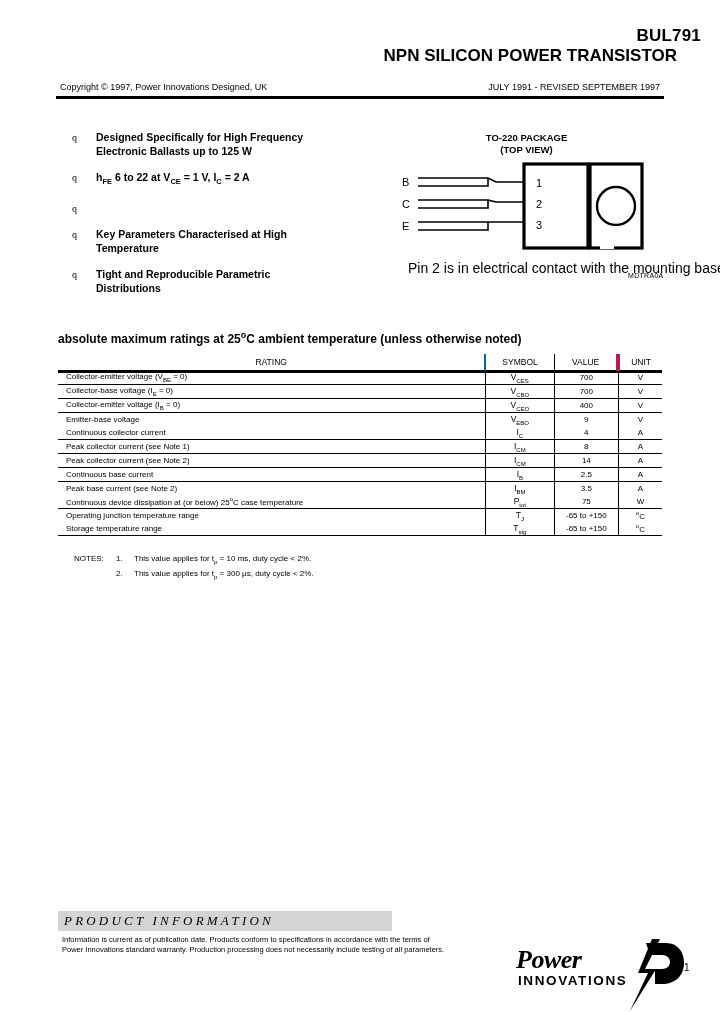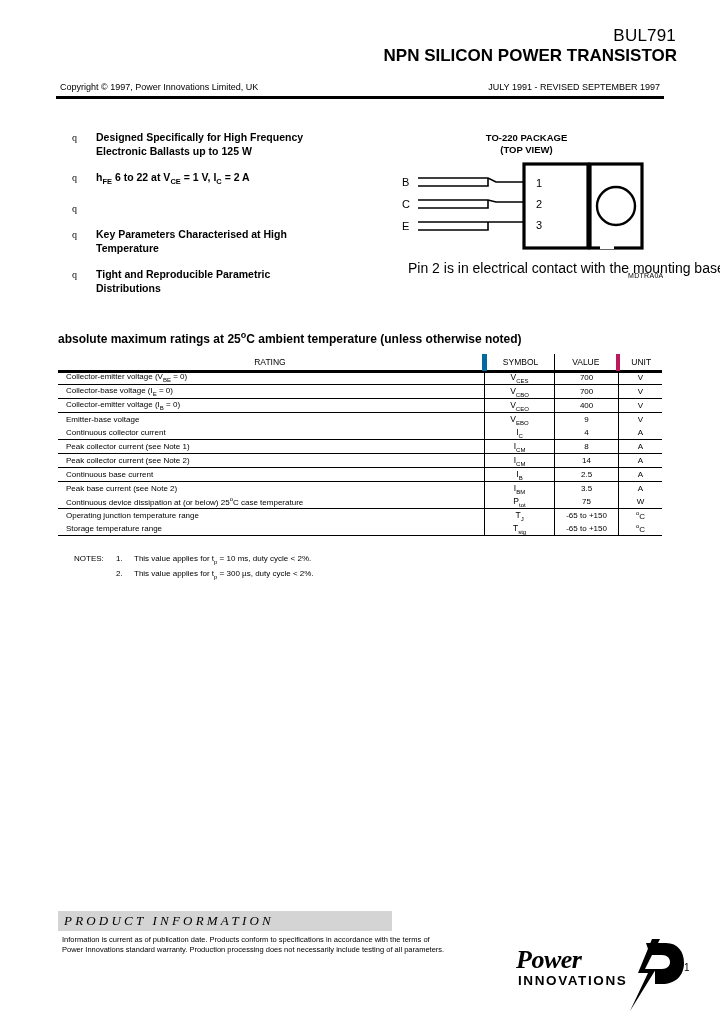--- a/index.html
+++ b/index.html
@@ -25,23 +25,23 @@
 
   
   .doc-header {
     position: absolute;
     left: 0; top: 26px;
     width: 720px;
     text-align: right;
   }
   .part-number {
     font-size: 17px;
-    font-weight: normal;
+    font-weight: bold;
     letter-spacing: 0.2px;
-    padding-right: 44px;
+    padding-right: 19px;
     line-height: 19px;
     margin-left: 28px;
   }
   .device-desc {
     font-size: 17px;
     font-weight: bold;
     padding-right: 43px;
     line-height: 21px;
   }
 
@@ -143,21 +143,21 @@
     font-weight: normal;
     vertical-align: middle;
   }
   .hdr-row th {
     font-size: 8.5px;
     font-weight: bold;
     text-align: center;
     height: 16px;
     padding-bottom: 2px;
   }
-  .hdr-row th.col-rating { border-right: 5px solid #0369a1; }
+  .hdr-row th.col-rating { border-right: 2px solid #0369a1; }
   .hdr-row th.col-symbol { border-right: 1px solid #000; }
   .hdr-row th.col-value  { border-right: 4px solid #be185d; }
 
   .ratings tbody tr td { height: 13px; }
   .ratings tbody td.c-rating {
     border-right: 1px solid #000;
     padding-left: 8px;
     text-align: left;
   }
   .ratings tbody td.c-symbol {
@@ -260,21 +260,21 @@
 <body>
 
 <div class="page">
 
   <div class="doc-header">
     <div class="part-number">BUL791</div>
     <div class="device-desc">NPN SILICON POWER TRANSISTOR</div>
   </div>
 
   <div class="sub-header">
-    <div class="copyright-line">Copyright © 1997, Power Innovations Limited, UK</div>
+    <div class="copyright-line">Copyright © 1997, Power Innovations Designed, UK</div>
     <div class="revision-line">JULY 1991 - REVISED SEPTEMBER 1997</div>
   </div>
   <div class="rule-top"></div>
 
   <div class="features">
 
     <div class="feature-item">
       <div class="bullet">q</div>
       <div class="feature-text">
         <span>Designed Specifically for High Frequency</span><br>

